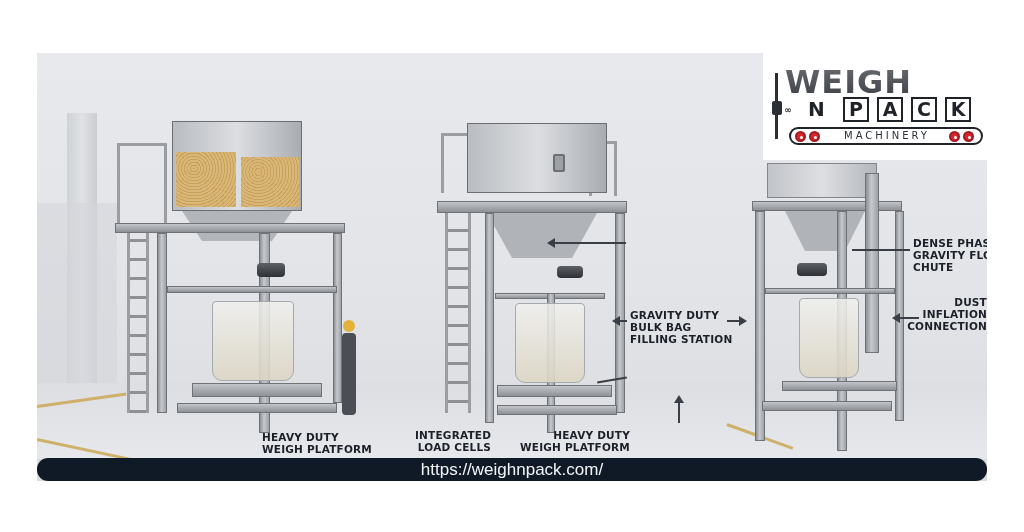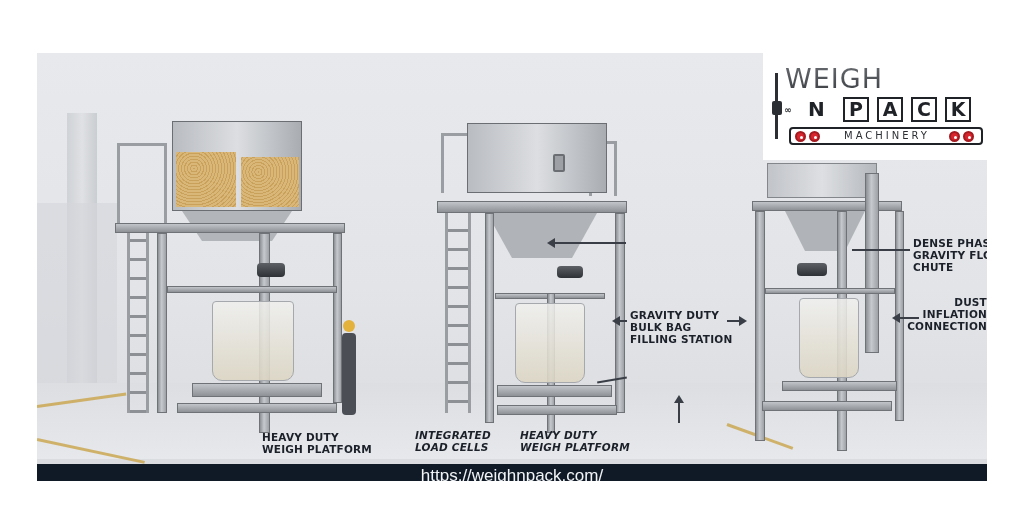--- a/index.html
+++ b/index.html
@@ -25,36 +25,36 @@
     font-family: "DejaVu Sans", sans-serif; font-weight: bold;
     font-size: 32px; letter-spacing: 0.5px; color: #141a24;
   }
 
   
   .logo {
     position: absolute; right: 0; top: 0; width: 224px; height: 107px;
     background: #ffffff;
   }
   .logo-weigh {
-    position: absolute; left: 22px; top: 10px; font-weight: normal; font-size: 27px;
+    position: absolute; left: 22px; top: 10px; font-weight: bold; font-size: 32px;
     color: #4a4d52; letter-spacing: 1px;
     background: linear-gradient(180deg,#6a6d72,#3a3d42);
     -webkit-background-clip: text; background-clip: text; -webkit-text-fill-color: transparent;
   }
   .logo-arm { position: absolute; left: 12px; top: 20px; width: 3px; height: 66px; background: #2b2e33; }
   .logo-grip { position: absolute; left: 9px; top: 48px; width: 10px; height: 14px; background: #2b2e33; border-radius: 2px; }
   .logo-link { position: absolute; left: 21px; top: 52px; font-size: 9px; color: #2b2e33; font-weight: bold; }
   .logo-n { position: absolute; left: 45px; top: 44px; font-size: 20px; font-weight: bold; color: #1f2227; }
   .logo-box {
     position: absolute; top: 44px; width: 26px; height: 25px; border: 2px solid #1f2227;
     font-size: 19px; font-weight: bold; color: #1f2227; text-align: center; line-height: 21px;
   }
   .logo-bar {
     position: absolute; left: 26px; top: 74px; width: 194px; height: 18px;
-    border: 2px solid #1f2227; border-radius: 4px; background: #fff;
+    border: 2px solid #1f2227; border-radius: 9px; background: #fff;
   }
   .logo-dot { position: absolute; top: 2px; width: 11px; height: 11px; border-radius: 50%; background: #d7262e; border: 2px solid #a31a20; }
   .logo-dot::after { content: ""; position: absolute; left: 2.5px; top: 2.5px; width: 3px; height: 3px; border-radius: 50%; background: #fff; }
   .logo-machinery {
     position: absolute; left: 38px; top: 0; width: 116px; text-align: center;
     font-size: 10px; letter-spacing: 3px; color: #2b2e33; line-height: 14px;
   }
 
   
   .machine { position: absolute; }
@@ -75,42 +75,42 @@
   .rail { position: absolute; border: 3px solid #9a9ea3; border-bottom: none; }
   .motor { position: absolute; background: linear-gradient(180deg,#5d6166,#2e3236); border-radius: 4px; }
   .worker-head { position: absolute; width: 12px; height: 12px; border-radius: 50%; background: #e3b23c; }
   .worker-body { position: absolute; background: #4b4f55; border-radius: 4px; }
 
   .label {
     position: absolute; font-weight: bold; font-size: 10.5px; line-height: 12px;
     color: #1b2029; letter-spacing: 0.2px; white-space: nowrap;
   }
   .label.right { text-align: right; }
-  .label.center { text-align: left; font-style: italic; }
+  .label.center { text-align: right; }
   .arrow-line { position: absolute; height: 2px; background: #3a3f47; }
   .arrow-v { position: absolute; width: 2px; background: #3a3f47; }
   .arrow-head-l { position: absolute; width: 0; height: 0; border-top: 5px solid transparent; border-bottom: 5px solid transparent; border-right: 8px solid #3a3f47; }
   .arrow-head-r { position: absolute; width: 0; height: 0; border-top: 5px solid transparent; border-bottom: 5px solid transparent; border-left: 8px solid #3a3f47; }
   .arrow-head-u { position: absolute; width: 0; height: 0; border-left: 5px solid transparent; border-right: 5px solid transparent; border-bottom: 8px solid #3a3f47; }
 
   .display {
     position: absolute; left: 590px; top: 297px; width: 104px; height: 42px;
     background: #1c2129; border: 2px solid #5a5f66; border-radius: 5px;
     color: #e9ecef; text-align: center; font-weight: bold;
     box-shadow: 0 1px 3px rgba(0,0,0,.4);
   }
   .display .t1 { font-size: 7px; margin-top: 3px; padding-bottom: 2px; border-bottom: 1px solid #6a6f76; margin-left: 4px; margin-right: 4px; }
   .display .t2 { font-size: 7px; margin-top: 2px; }
   .display .t3 { font-size: 12px; line-height: 13px; }
   .display .t3 small { font-size: 6.5px; font-weight: normal; }
 
   .footer {
-    position: absolute; left: 0; bottom: 0; width: 950px; height: 17px;
+    position: absolute; left: 0; bottom: 0; width: 950px; height: 23px;
     background: #0f1a26; color: #f2f4f6; text-align: center;
-    font-family: "Liberation Sans", sans-serif; font-size: 17px; line-height: 23px;
+    font-family: "Liberation Sans", sans-serif; font-size: 17px; line-height: 23px; border-radius: 11px;
   }
 </style>
 </head>
 <body>
 
 <div class="banner">
 
   <div class="bg-column" style="left:30px;top:60px;width:30px;height:270px;"></div>
   <div class="bg-wall" style="left:0;top:150px;width:80px;height:180px;opacity:.6;"></div>
   <div class="floor"></div>

